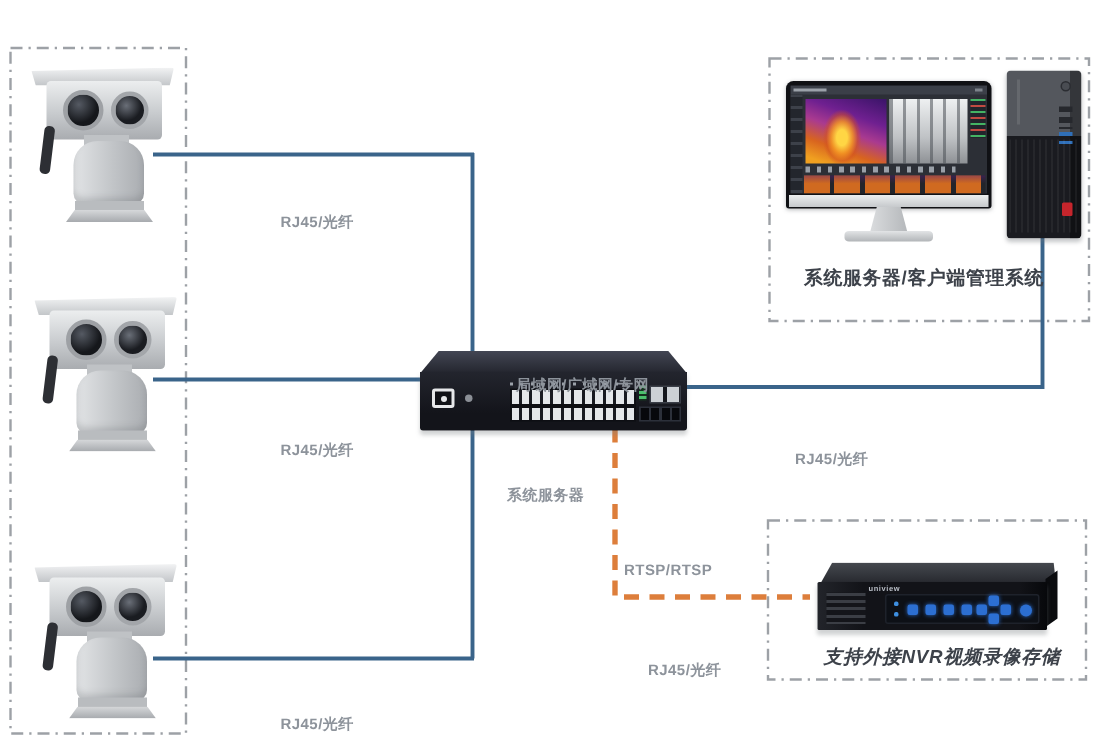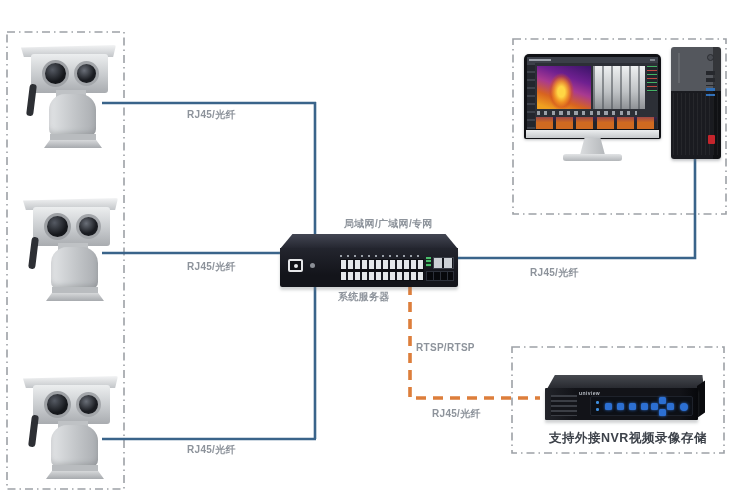--- a/index.html
+++ b/index.html
@@ -2,21 +2,21 @@
 <html><head>
 <meta charset="utf-8">
 <style>
   html,body{margin:0;padding:0;background:#fff;}
   .stage{position:relative;width:738px;height:503px;background:#ffffff;overflow:hidden;
          font-family:"Liberation Sans","DejaVu Sans",sans-serif;}
   .stage *{position:absolute;box-sizing:border-box;}
   svg.layer{left:0;top:0;}
 
   
-  .lbl{position:absolute;font-size:10px;font-weight:700;color:#8d939b;letter-spacing:.3px;white-space:nowrap;}
+  .lbl{position:absolute;font-size:10px;font-weight:700;color:#8d939b;letter-spacing:.3px;white-space:nowrap;margin-top:33px;}
   .caption{position:absolute;font-size:12.5px;font-weight:700;color:#3d424a;letter-spacing:.5px;white-space:nowrap;}
 
   
   .camera{width:98px;height:108px;}
   .cam-visor{left:1px;top:3px;width:95px;height:12px;border-radius:2px;
      background:linear-gradient(180deg,#f2f3f4,#c3c6c9);box-shadow:0 2px 1px rgba(80,85,90,.35);
      clip-path:polygon(0 20%,100% 0,97% 100%,3% 100%);}
   .cam-housing{left:11px;top:12px;width:77px;height:39px;border-radius:3px;
      background:linear-gradient(180deg,#eceeef,#c8cbce 55%,#a9acb0);}
   .cam-lens-l{left:11px;top:6px;width:27px;height:27px;border-radius:50%;
@@ -242,15 +242,16 @@
   </div>
 
   <div class="lbl" style="left:187px;top:108px;">RJ45/光纤</div>
   <div class="lbl" style="left:187px;top:260px;">RJ45/光纤</div>
   <div class="lbl" style="left:187px;top:443px;">RJ45/光纤</div>
   <div class="lbl" style="left:344px;top:217px;">局域网/广域网/专网</div>
   <div class="lbl" style="left:338px;top:290px;">系统服务器</div>
   <div class="lbl" style="left:416px;top:342px;">RTSP/RTSP</div>
   <div class="lbl" style="left:432px;top:407px;">RJ45/光纤</div>
   <div class="lbl" style="left:530px;top:266px;">RJ45/光纤</div>
-  <div class="caption" style="left:549px;top:430px;">支持外接NVR视频录像存储</div>
+  <div class="caption" style="left:536px;top:177px;">系统服务器/客户端管理系统</div>
+  <div class="caption" style="left:549px;top:430px;font-style:italic;">支持外接NVR视频录像存储</div>
 
 </div>
 
 </body></html>

